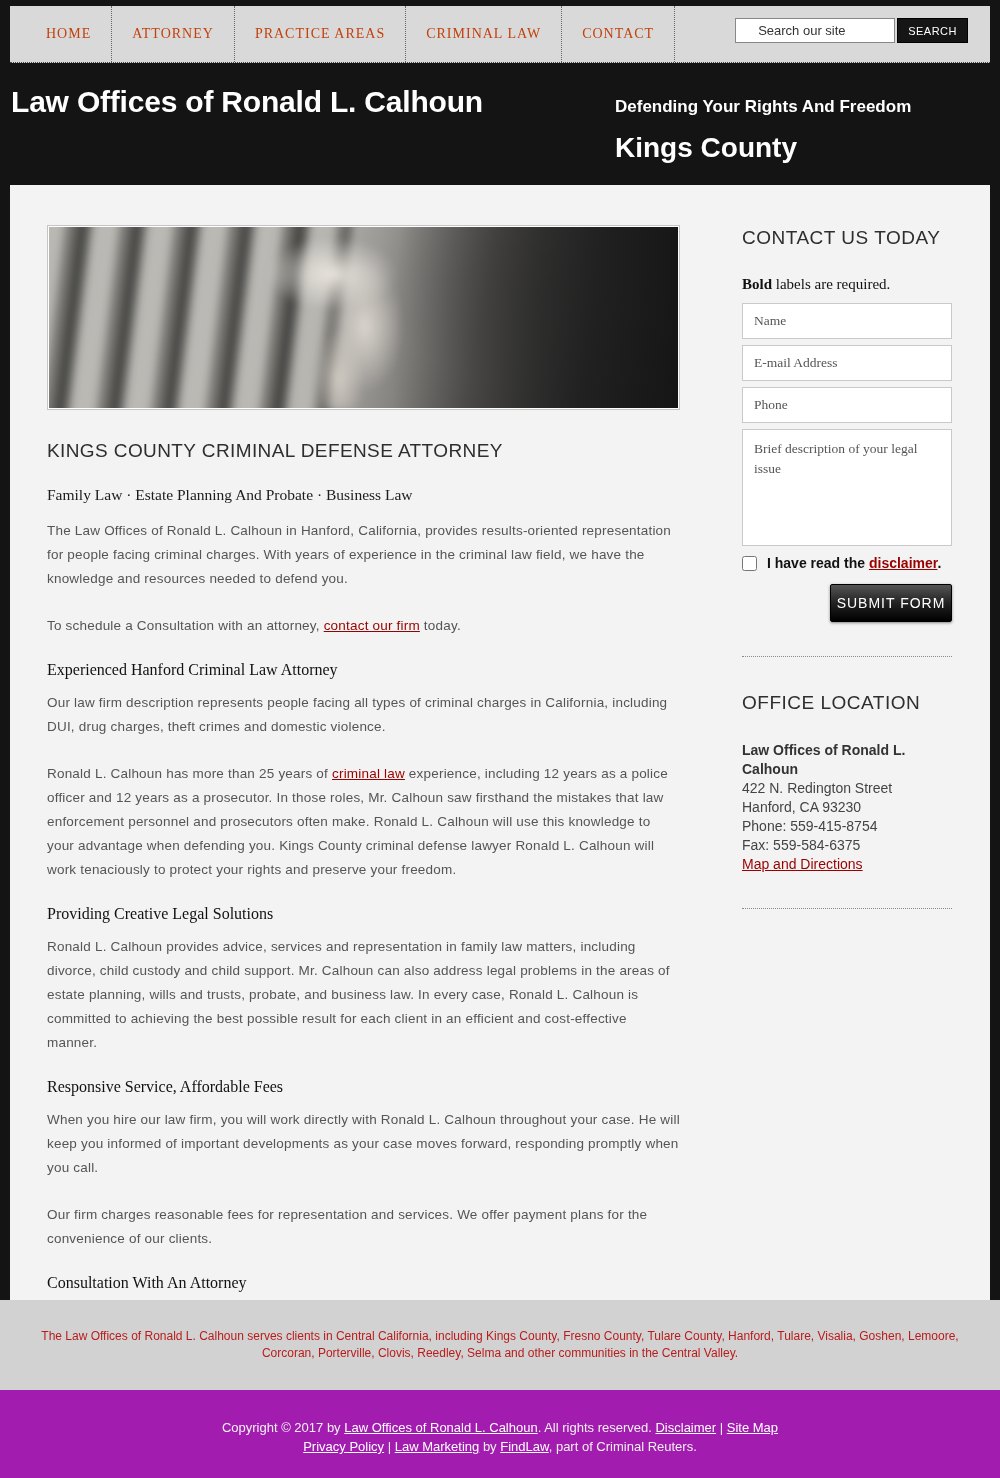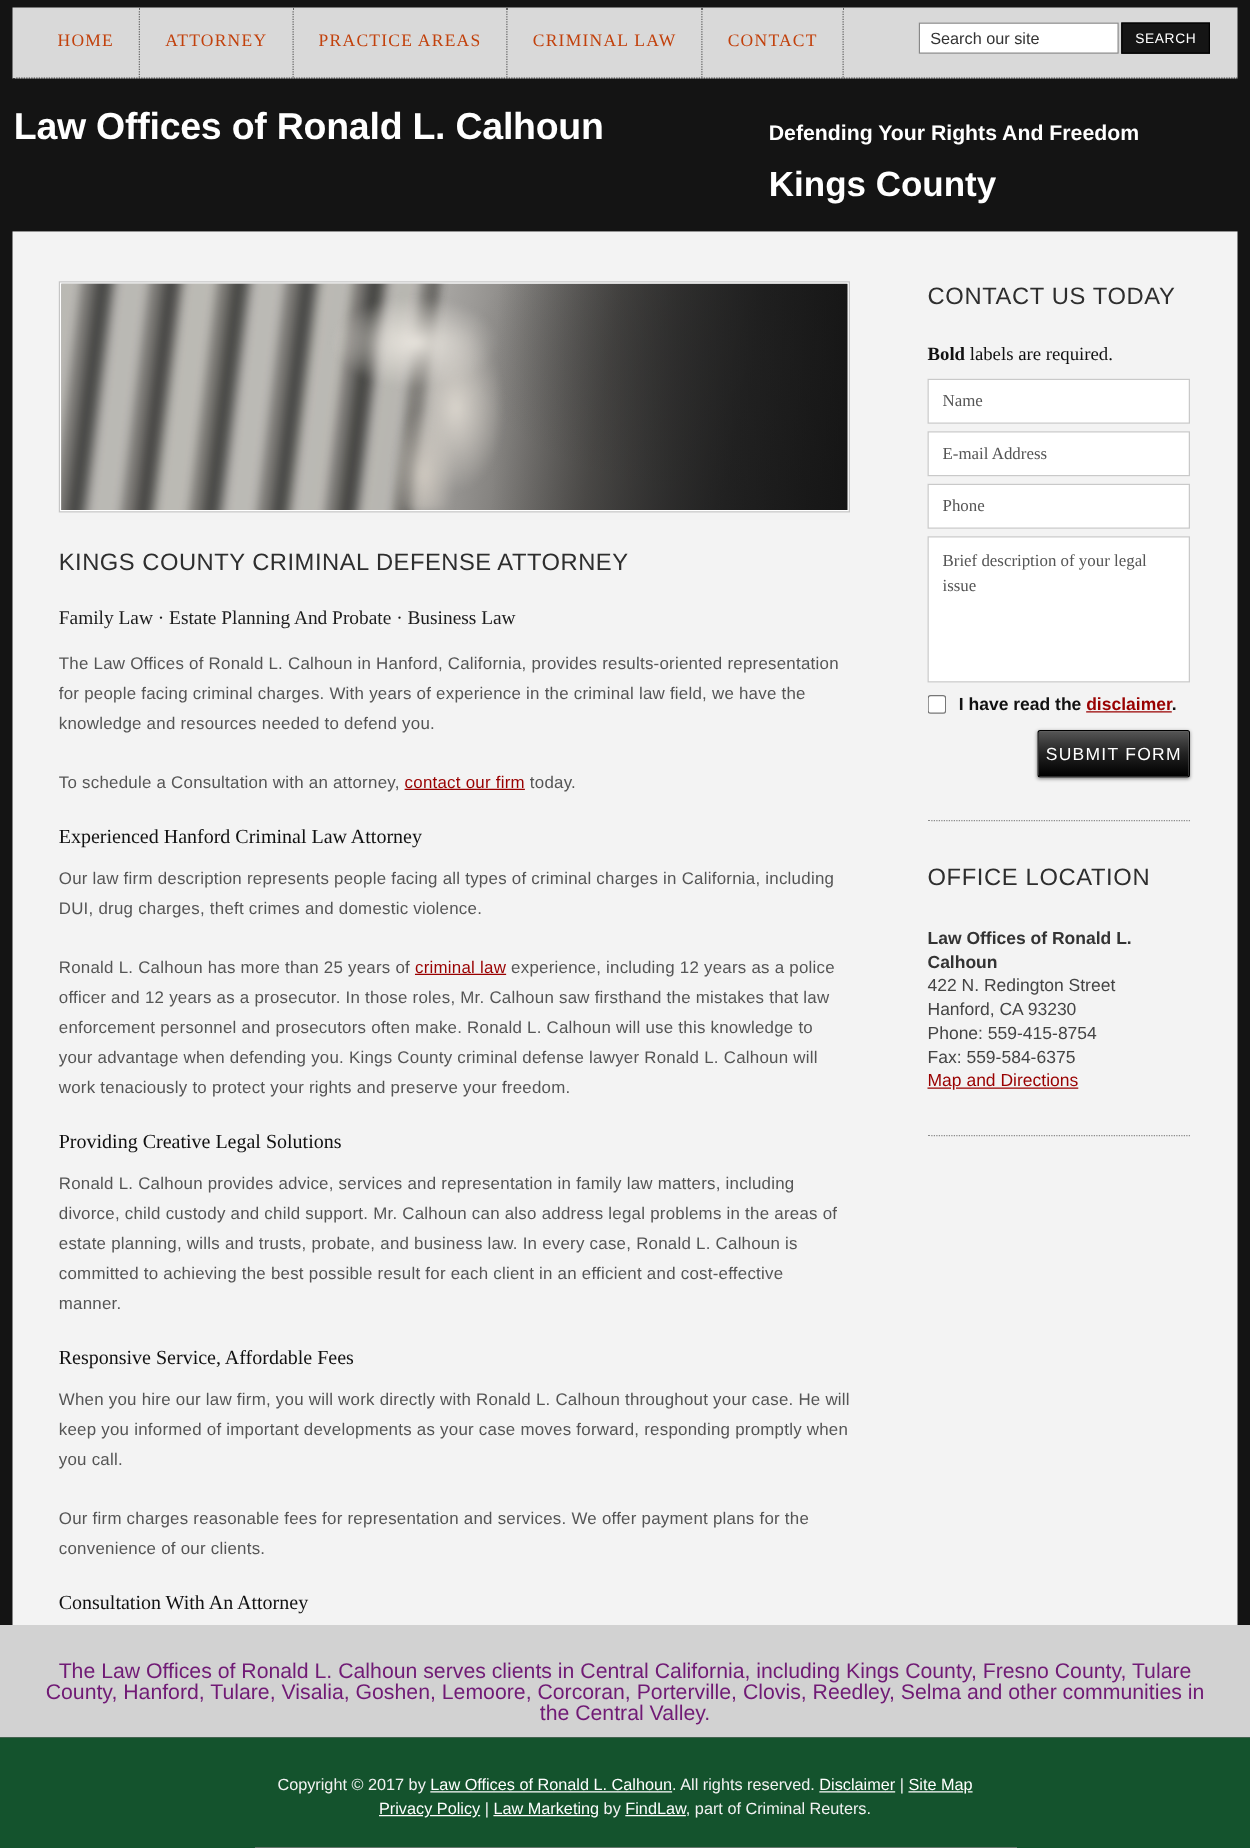--- a/index.html
+++ b/index.html
@@ -7,21 +7,21 @@
   body { background:#141414; font-family:"Liberation Sans", sans-serif; }
 
   
   .side-margins { padding:0 10px; }
   .top-strip { padding-top:6px; background:#141414; }
   .nav-bar { background:#d9d9d9; height:57px; border-bottom:1px dotted #444; display:flex; align-items:stretch; }
   .nav-links { list-style:none; display:flex; padding-left:16px; }
   .nav-links li { display:flex; align-items:center; padding:0 20px; border-right:1px dotted #666; }
   .nav-links a { font-family:"Liberation Serif", serif; font-size:14px; letter-spacing:1px; color:#c2410c; text-decoration:none; }
   .search-wrap { margin-left:auto; margin-right:22px; padding-top:12px; display:flex; align-items:flex-start; }
-  .search-input { width:160px; height:25px; border:1px solid #888; background:#fff; padding:0 8px; font-size:13px; color:#222; font-family:"Liberation Sans", sans-serif; }
+  .search-input { width:160px; height:25px; border:1px solid #888; background:#fff; padding:0 22px; font-size:13px; color:#222; font-family:"Liberation Sans", sans-serif; }
   .search-input::placeholder { color:#333; opacity:1; }
   .search-btn { height:25px; padding:0 10px; margin-left:2px; background:#151515; color:#fff; border:1px solid #000; font-size:11px; letter-spacing:0.5px; font-family:"Liberation Sans", sans-serif; cursor:pointer; }
 
   
   .site-header { position:relative; height:122px; background:#141414; color:#fff; }
   .firm-name { position:absolute; left:11px; top:22px; font-size:30px; font-weight:600; letter-spacing:-0.2px; }
   .tagline-block { position:absolute; left:615px; top:34px; }
   .tagline { font-size:17px; font-weight:600; }
   .tagline-loc { font-size:28px; font-weight:600; margin-top:15px; }
 
@@ -69,22 +69,22 @@
     background:linear-gradient(180deg,#555 0%,#222 50%,#000 100%);
     color:#fff; border:1px solid #000; border-radius:2px; font-size:14px; letter-spacing:1px;
     font-family:"Liberation Sans", sans-serif; box-shadow:0 1px 3px rgba(0,0,0,0.45); cursor:pointer;text-align:center; }
   .dotted-sep { border:none; border-top:1px dotted #8a8a8a; margin:34px 0 35px; }
   .office-block { font-size:14px; color:#444; line-height:19px; }
   .office-firm { font-weight:bold; color:#333; }
   .office-block a { color:#990000; }
 
   
   .service-band { background:#d2d2d2; height:90px; padding:28px 20px 0; text-align:center; }
-  .service-band p { font-size:17px; line-height:17px; color:#701a75; max-width:945px; margin:0 auto; }
-  .copyright { background:#14532d; height:88px; padding-top:28px; text-align:center; color:#f2f2f2; font-size:13px; line-height:19px; }
+  .service-band p { font-size:12px; line-height:17px; color:#b91c1c; max-width:945px; margin:0 auto; }
+  .copyright { background:#a21caf; height:88px; padding-top:28px; text-align:center; color:#f2f2f2; font-size:13px; line-height:19px; }
   .copyright a { color:#fff; text-decoration:underline; }
 </style>
 </head>
 <body>
 
 <div class="top-strip side-margins">
   <div class="nav-bar">
     <ul class="nav-links">
       <li>
           <a href="#">HOME</a>

